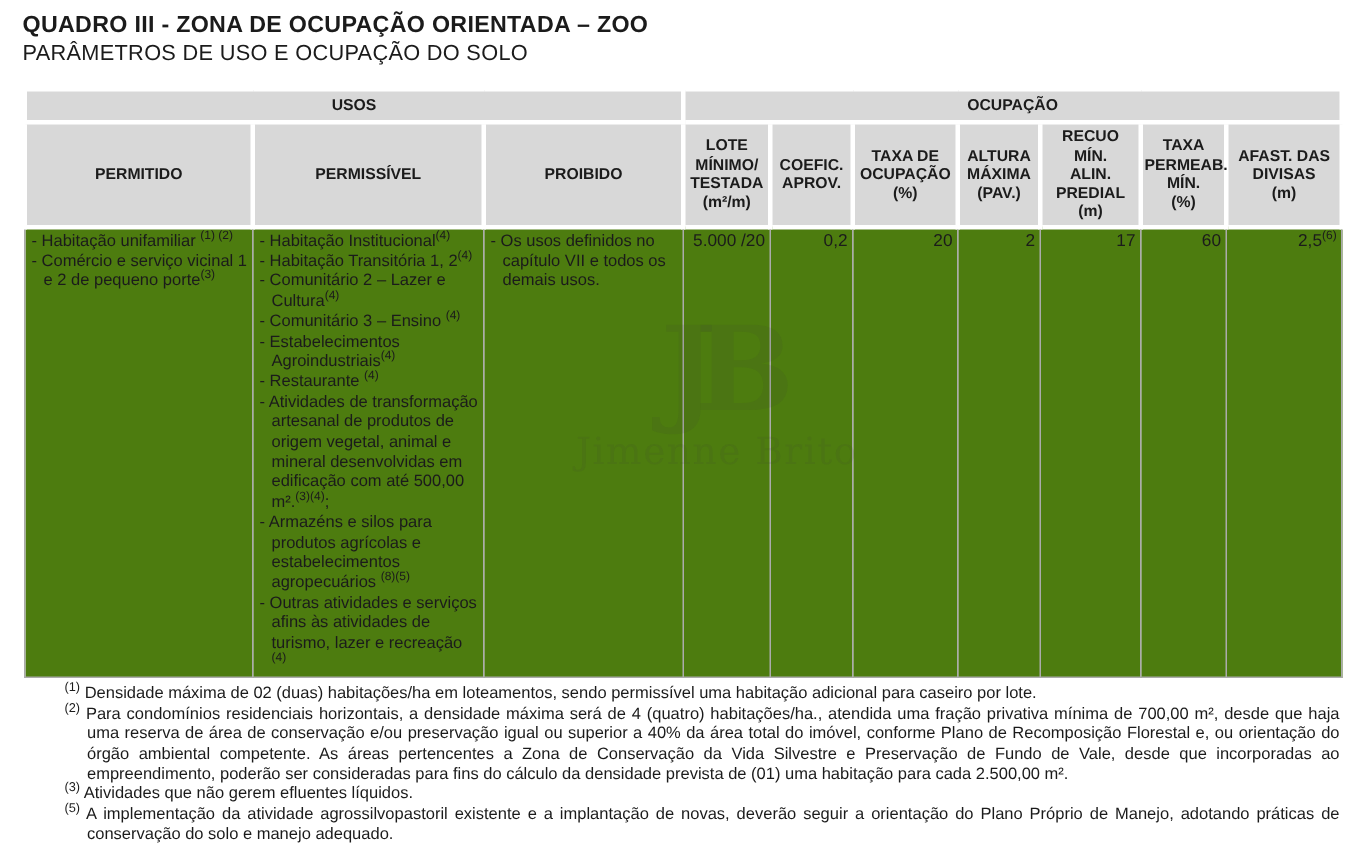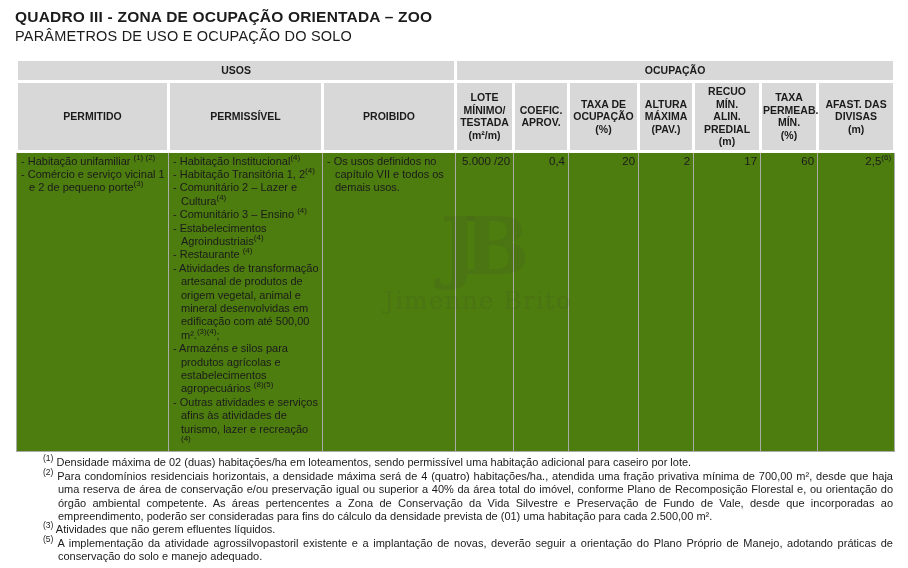--- a/index.html
+++ b/index.html
@@ -154,21 +154,21 @@
             <div class="list-item">- Estabelecimentos Agroindustriais<sup>(4)</sup></div>
             <div class="list-item">- Restaurante <sup>(4)</sup></div>
             <div class="list-item">- Atividades de transformação artesanal de produtos de origem vegetal, animal e mineral desenvolvidas em edificação com até 500,00 m².<sup>(3)(4)</sup>;</div>
             <div class="list-item">- Armazéns e silos para produtos agrícolas e estabelecimentos agropecuários <sup>(8)(5)</sup></div>
             <div class="list-item">- Outras atividades e serviços afins às atividades de turismo, lazer e recreação <sup>(4)</sup></div>
           </td>
         <td class="list-cell">
             <div class="list-item">- Os usos definidos no capítulo VII e todos os demais usos.</div>
           </td>
         <td class="val-cell">5.000 /20</td>
-        <td class="val-cell">0,4</td>
+        <td class="val-cell">0,2</td>
         <td class="val-cell">20</td>
         <td class="val-cell">2</td>
         <td class="val-cell">17</td>
         <td class="val-cell">60</td>
         <td class="val-cell">2,5<sup>(6)</sup></td>
       </tr>
     </tbody>
   </table>
 
   <div class="footnotes">

